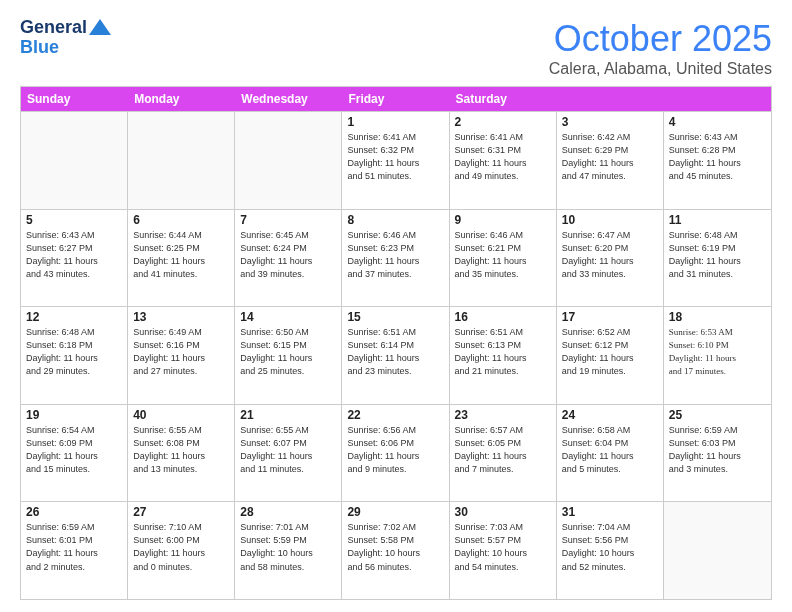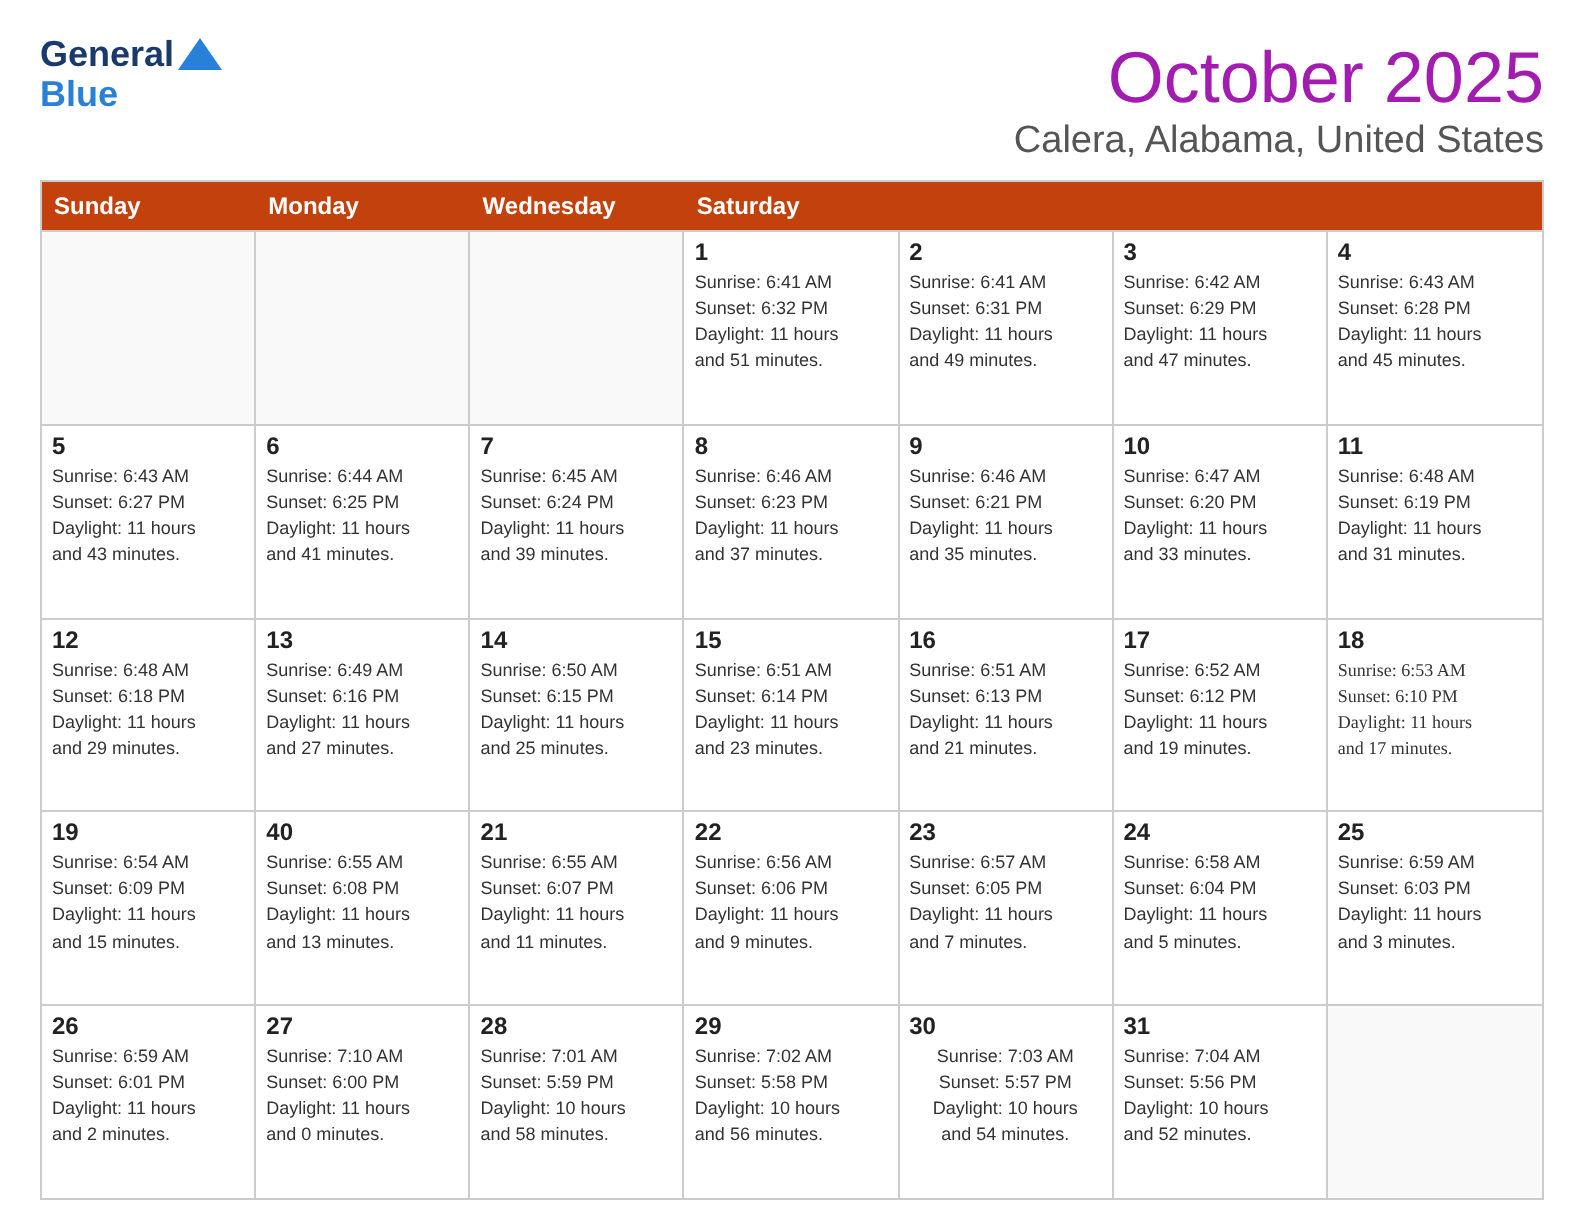--- a/index.html
+++ b/index.html
@@ -35,38 +35,38 @@
       line-height: 1.1;
     }
     .logo-blue {
       color: #2980d9;
     }
     .title-block {
       text-align: right;
     }
     .month-title {
       font-size: 36px;
-      color: #a21caf;
+      color: #3b82f6;
       font-weight: normal;
     }
     .location {
-      font-size: 19px;
+      font-size: 16px;
       color: #555;
       text-align: right;
     }
     .calendar {
       flex: 1;
       display: flex;
       flex-direction: column;
       border: 1px solid #ccc;
     }
     .cal-header {
       display: grid;
       grid-template-columns: repeat(7, 1fr);
-      background: #c2410c;
+      background: #d946ef;
     }
     .cal-header-cell {
       color: #fff;
       font-size: 12px;
       font-weight: bold;
       padding: 5px 6px;
       text-align: left;
     }
     .cal-body {
       flex: 1;
@@ -123,20 +123,21 @@
       <div class="month-title">October 2025</div>
       <div class="location">Calera, Alabama, United States</div>
     </div>
   </div>
 
   <div class="calendar">
     <div class="cal-header">
     <div class="cal-header-cell">Sunday</div>
         <div class="cal-header-cell">Monday</div>
         <div class="cal-header-cell">Wednesday</div>
+        <div class="cal-header-cell">Friday</div>
         <div class="cal-header-cell">Saturday</div>
       </div>
     <div class="cal-body">
     <div class="cal-row">
           <div class="cal-cell empty"></div>
           <div class="cal-cell empty"></div>
           <div class="cal-cell empty"></div>
           <div class="cal-cell">
             <div class="day-num">1</div>
             <div class="cell-info" style="white-space: pre-line;">Sunrise: 6:41 AM
@@ -343,21 +344,21 @@
           </div>
           <div class="cal-cell">
             <div class="day-num">29</div>
             <div class="cell-info" style="white-space: pre-line;">Sunrise: 7:02 AM
 Sunset: 5:58 PM
 Daylight: 10 hours
 and 56 minutes.</div>
           </div>
           <div class="cal-cell">
             <div class="day-num">30</div>
-            <div class="cell-info" style="white-space: pre-line; text-align: center;">Sunrise: 7:03 AM
+            <div class="cell-info" style="white-space: pre-line;">Sunrise: 7:03 AM
 Sunset: 5:57 PM
 Daylight: 10 hours
 and 54 minutes.</div>
           </div>
           <div class="cal-cell">
             <div class="day-num">31</div>
             <div class="cell-info" style="white-space: pre-line;">Sunrise: 7:04 AM
 Sunset: 5:56 PM
 Daylight: 10 hours
 and 52 minutes.</div>

